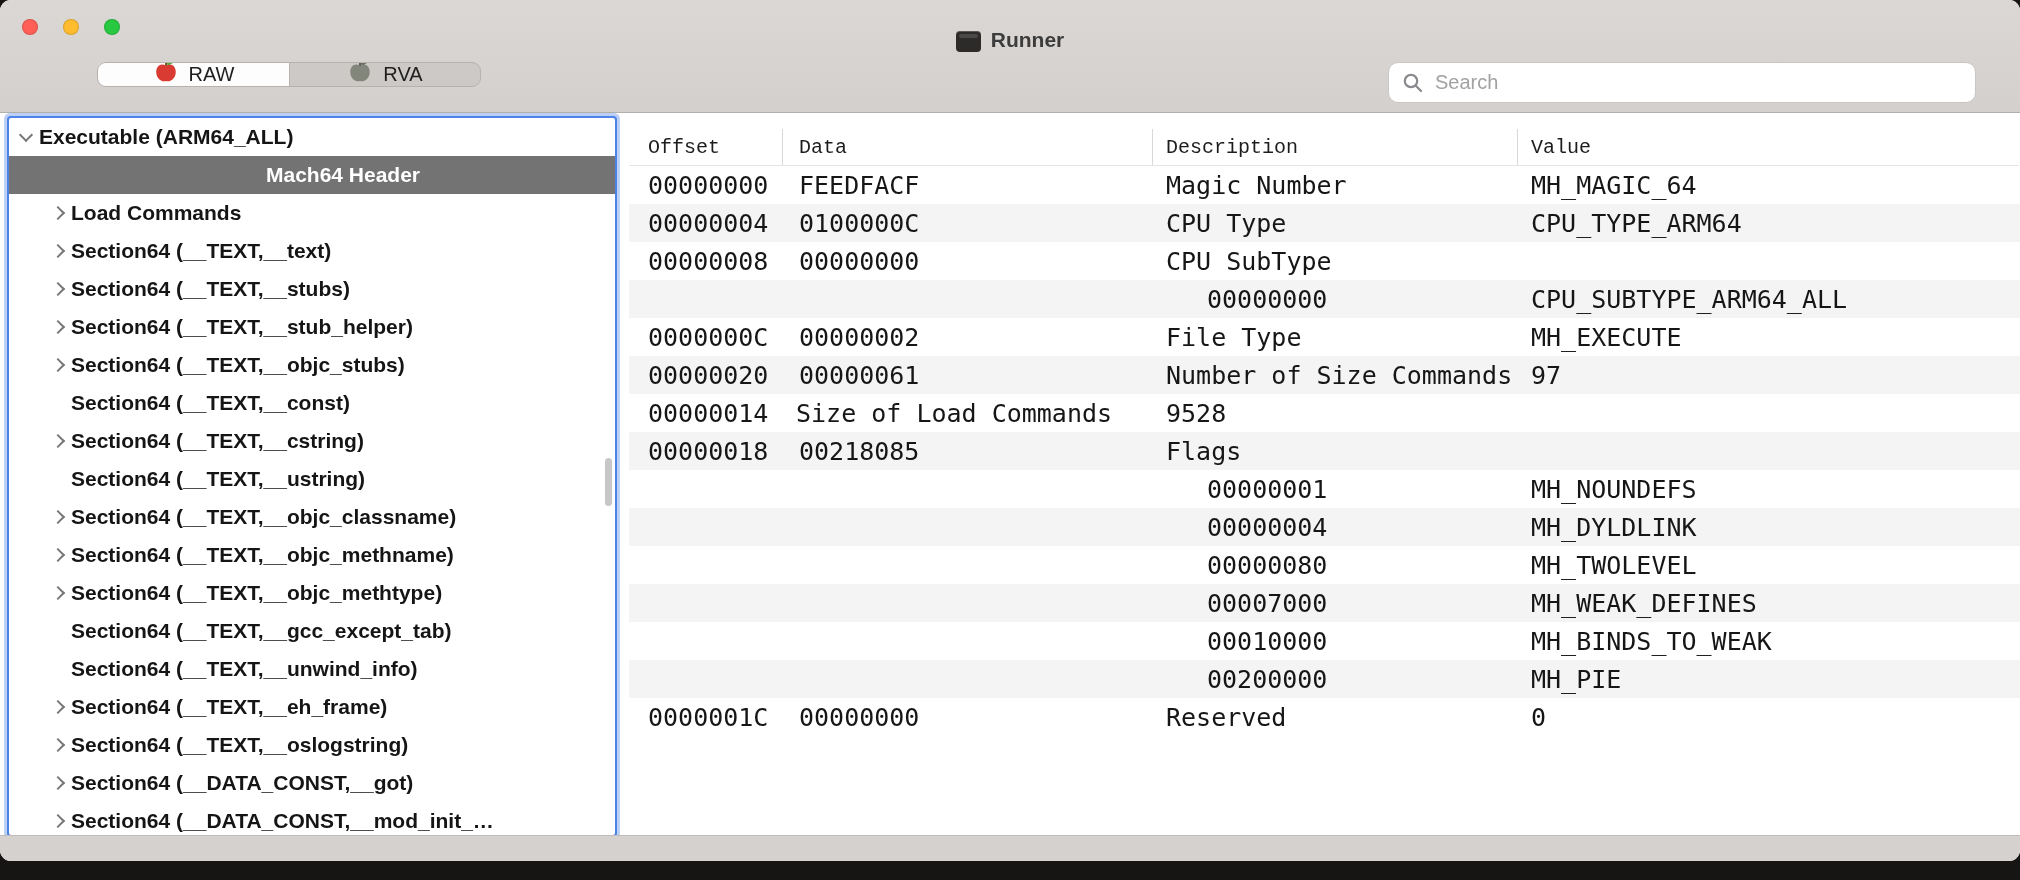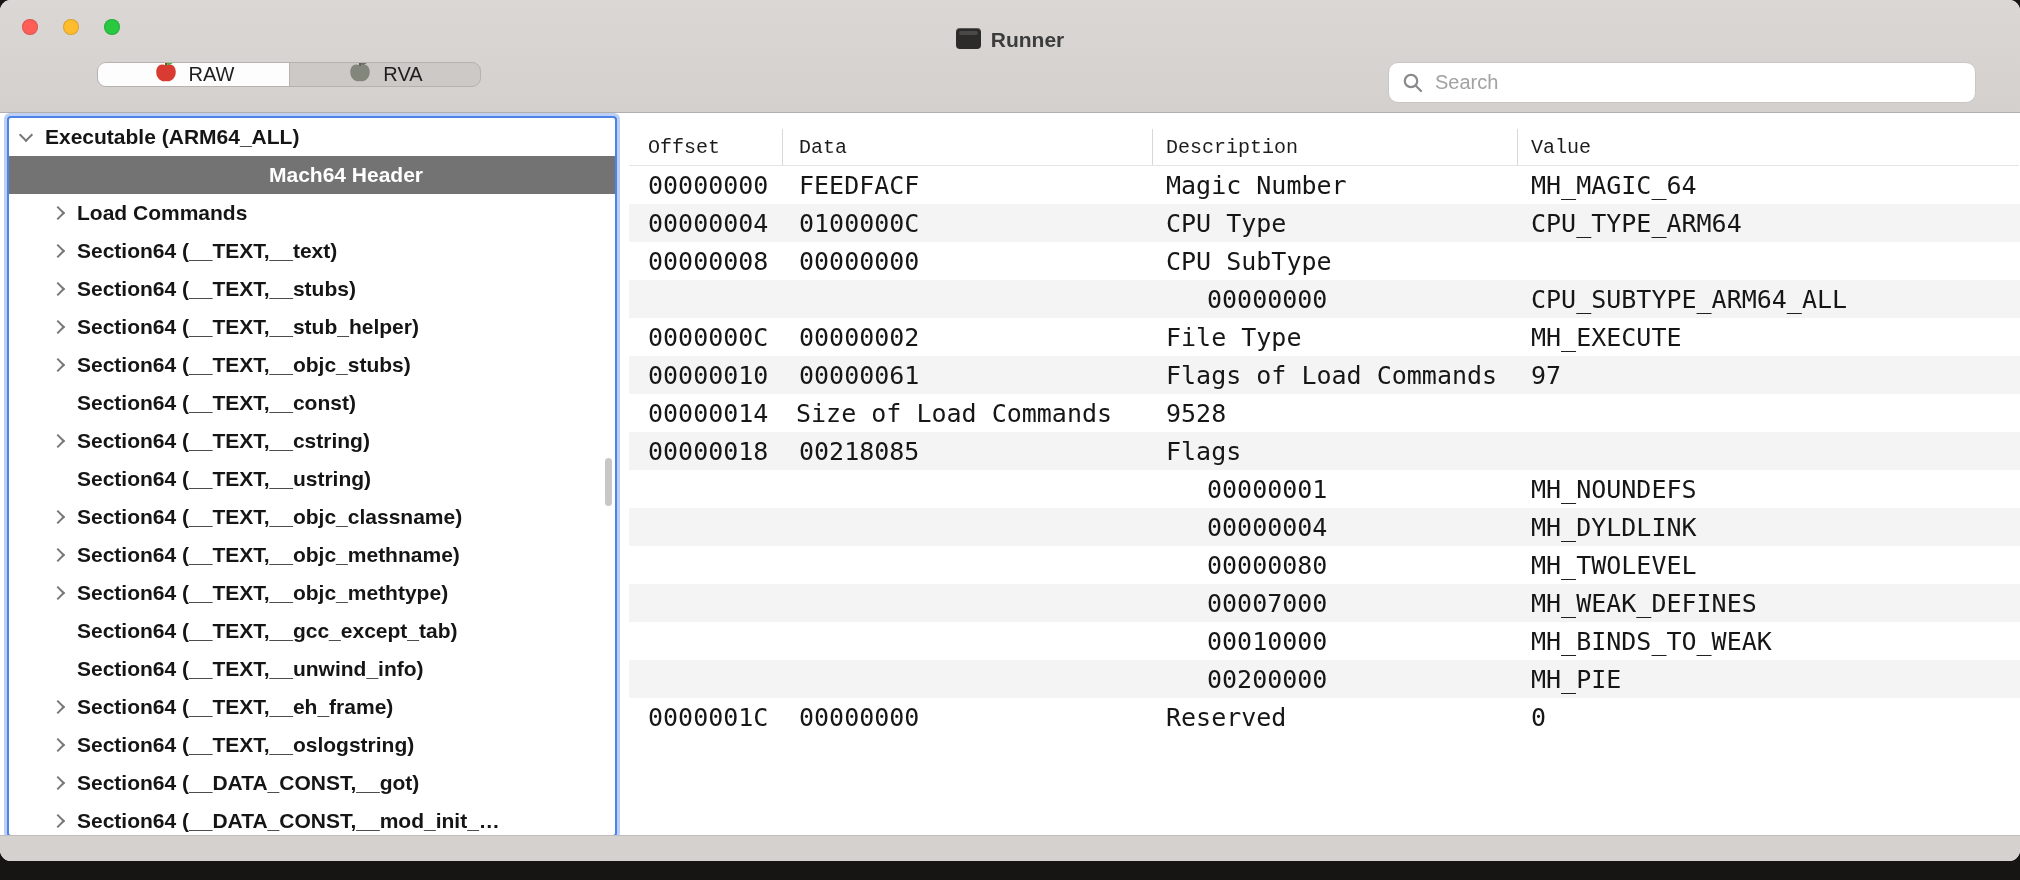--- a/index.html
+++ b/index.html
@@ -18,21 +18,21 @@
   .chrome {
     position:absolute; top:0; left:0; right:0; height:113px;
     background:linear-gradient(180deg,#dad7d5 0%,#d3d0ce 100%);
     border-bottom:1px solid #b2aeac;
   }
   .traffic { position:absolute; top:19px; left:22px; display:flex; gap:25px; }
   .light { width:16px; height:16px; border-radius:50%; box-shadow:inset 0 0 0 1px rgba(0,0,0,0.14); }
   .light.red{background:#ff5f57}.light.yellow{background:#febc2e}.light.green{background:#28c840}
   .title-row {
     position:absolute; top:0; left:300px; right:300px; height:52px;
-    display:flex; align-items:flex-start; justify-content:center; gap:10px;margin-top:28px;
+    display:flex; align-items:flex-end; justify-content:center; gap:10px;
   }
   .proxy {
     width:25px; height:21px; border-radius:4px; background:#2c2b2a;
     box-shadow:inset 0 1px 0 rgba(255,255,255,0.22); position:relative;
   }
   .proxy::after{
     content:""; position:absolute; left:3px; top:3px; width:19px; height:4px;
     border-radius:2px; background:#4a4948;
   }
   .title { font-size:21px; font-weight:700; color:#3c3c3c; }
@@ -59,21 +59,21 @@
   }
   .search input::placeholder { color:#a2a2a2; }
 
   
   .sidebar {
     position:absolute; left:9px; top:118px; width:606px; height:717px;
     background:#fff; border-radius:2px;
     box-shadow:0 0 0 2px #4d82e9, 0 0 0 5px rgba(88,135,235,0.40);
     overflow:hidden;
   }
-  .side-row { height:38px; display:flex; align-items:center;gap:6px; }
+  .side-row { height:38px; display:flex; align-items:center; }
   .side-row.selected { background:#737373;justify-content:center; }
   .chev-wrap { width:22px; display:flex; justify-content:center; flex:0 0 22px; }
   .side-row.lvl0 .chev-wrap { margin-left:6px; }
   .side-row.lvl1 .chev-wrap { margin-left:38px; }
   .side-label {
     font-size:21px; font-weight:700; color:#151515; margin-left:2px;
     white-space:nowrap; overflow:hidden;
   }
   .side-row.selected .side-label { color:#ffffff; }
   .chev {
@@ -310,23 +310,23 @@
         <div class="tcell c2 indent">00000000</div>
         <div class="tcell c3">CPU_SUBTYPE_ARM64_ALL</div>
       </div>
       <div class="trow">
         <div class="tcell c0">0000000C</div>
         <div class="tcell c1">00000002</div>
         <div class="tcell c2">File Type</div>
         <div class="tcell c3">MH_EXECUTE</div>
       </div>
       <div class="trow alt">
-        <div class="tcell c0">00000010</div>
+        <div class="tcell c0">00000020</div>
         <div class="tcell c1">00000061</div>
-        <div class="tcell c2">Flags of Load Commands</div>
+        <div class="tcell c2">Number of Size Commands</div>
         <div class="tcell c3">97</div>
       </div>
       <div class="trow">
         <div class="tcell c0">00000014</div>
         <div class="tcell c2">Size of Load Commands</div>
         <div class="tcell c3">9528</div>
       </div>
       <div class="trow alt">
         <div class="tcell c0">00000018</div>
         <div class="tcell c1">00218085</div>

